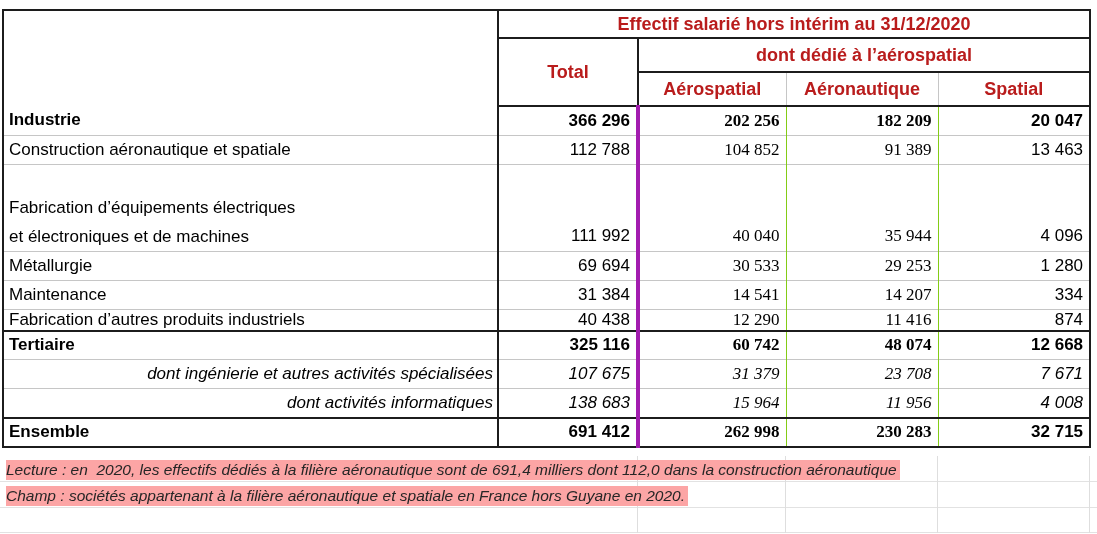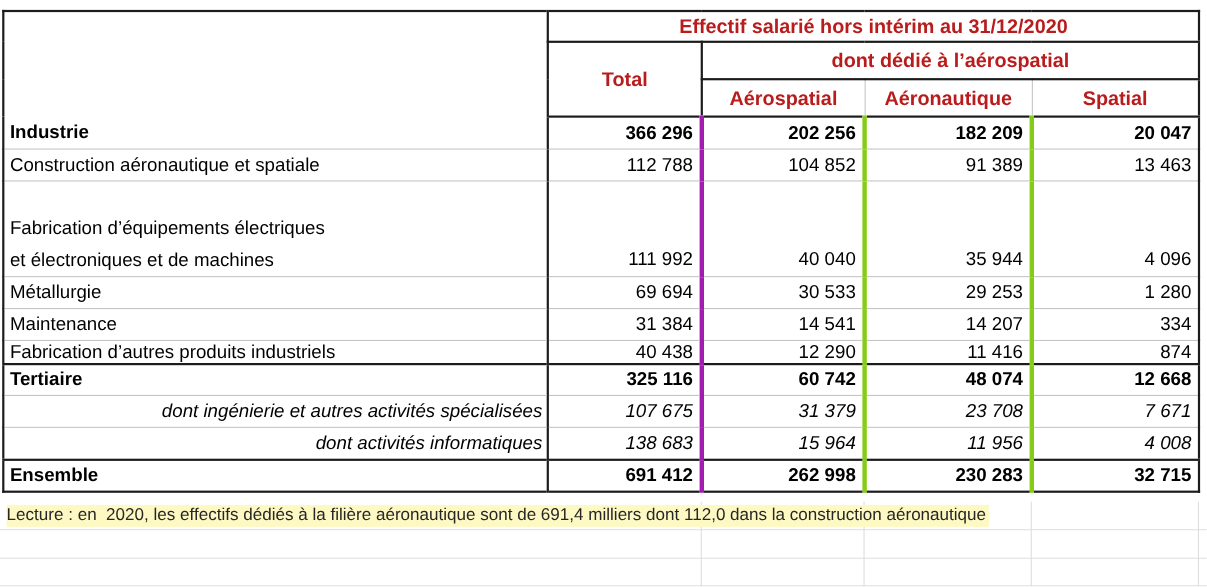--- a/index.html
+++ b/index.html
@@ -49,21 +49,21 @@
     border-top: 1px solid #c6c6c6;
     vertical-align: middle;
     color: #000;
   }
   tbody tr.section-top td { border-top: 2px solid #1c1c1c; }
   tbody tr:first-child td { border-top: none; }
 
   td.c-label { text-align: left; padding-left: 5px; padding-right: 4px; border-right: 2px solid #1c1c1c; }
   td.c-num   { text-align: right; padding-right: 6px; }
   td.c-total { border-right: 4px solid #a21caf; }
-  td.c-aero, td.c-aeron { border-right: 4px solid #84cc16; }
+  td.c-aero, td.c-aeron { border-right: 1px solid #84cc16; font-family: Liberation Serif, serif; }
 
   tr.row-bold td { font-weight: bold; }
   tr.row-italic td { font-style: italic; text-align: right; }
   tr.row-italic td.c-label { padding-left: 20px; }
 
   tr.row-tall td { vertical-align: bottom; }
   tr.row-tall td.c-label { line-height: 29px; }
   tr.row-tall td.c-num { padding-bottom: 5px; }
   .label-line { display: block; line-height: 29px; }
 
@@ -74,26 +74,27 @@
 
   .notes { position: absolute; left: 0; top: 456px; width: 1097px; z-index: 1; }
   .note-row {
     height: 26px;
     line-height: 26px;
     padding-left: 6px;
     font-size: 15.5px;
     color: #262626;
   }
   .note-row span {
-    background: #fef9c3;
+    background: #fca5a5;
     display: inline-block;
     white-space: pre;
     line-height: 20px;
     vertical-align: middle;
     padding-right: 3px;
+    font-style: italic;
   }
 </style>
 </head>
 <body>
 
 <table class="stat-table">
   <colgroup>
     <col style="width:495px">
       <col style="width:140px">
       <col style="width:148px">
@@ -195,13 +196,14 @@
 <div class="grid-h" style="top:481px"></div>
 <div class="grid-h" style="top:507px"></div>
 <div class="grid-h" style="top:532px"></div>
 <div class="grid-v" style="left:637px"></div>
 <div class="grid-v" style="left:785px"></div>
 <div class="grid-v" style="left:937px"></div>
 <div class="grid-v" style="left:1089px"></div>
 
 <div class="notes">
   <div class="note-row"><span>Lecture : en  2020, les effectifs dédiés à la filière aéronautique sont de 691,4 milliers dont 112,0 dans la construction aéronautique</span></div>
+  <div class="note-row"><span>Champ : sociétés appartenant à la filière aéronautique et spatiale en France hors Guyane en 2020.</span></div>
 </div>
 
 </body></html>

